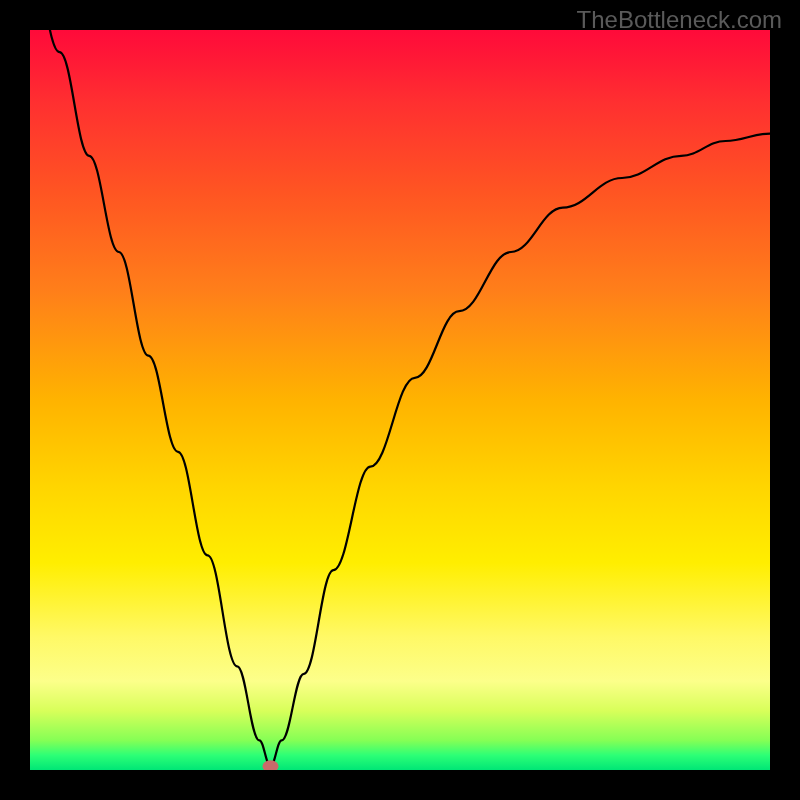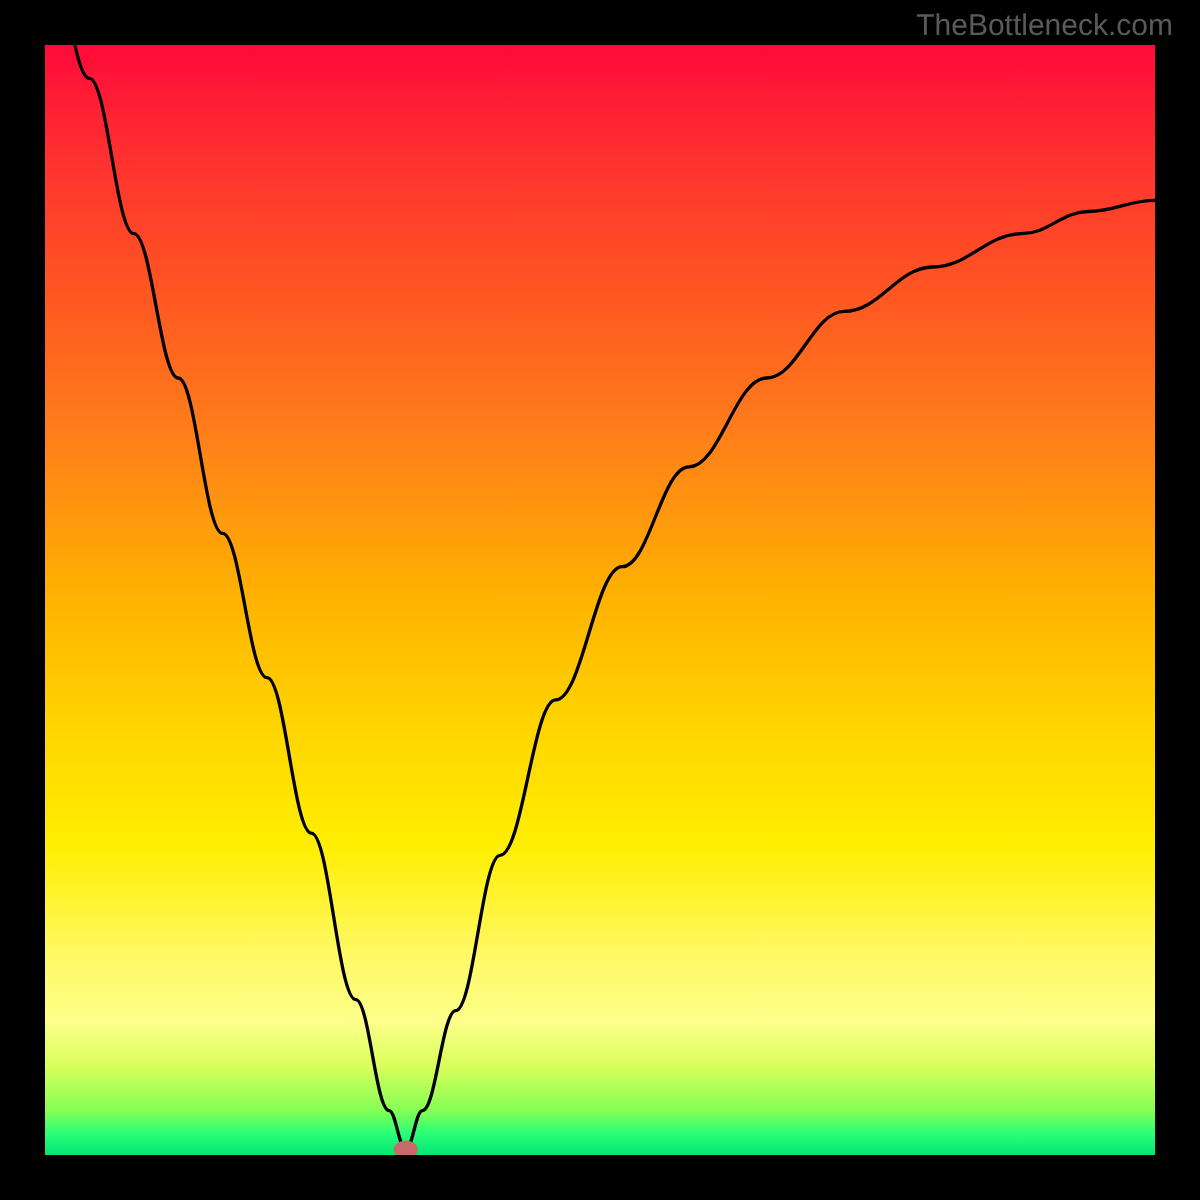--- a/index.html
+++ b/index.html
@@ -14,21 +14,21 @@
   .container {
     position: relative;
     width: 800px;
     height: 800px;
   }
   .watermark {
     position: absolute;
     top: 6px;
     right: 18px;
     color: #5a5a5a;
-    font-size: 20px;
+    font-size: 24px;
     font-weight: 500;
     z-index: 10;
   }
   .plot-area {
     position: absolute;
     left: 30px;
     top: 30px;
     width: 740px;
     height: 740px;
   }

